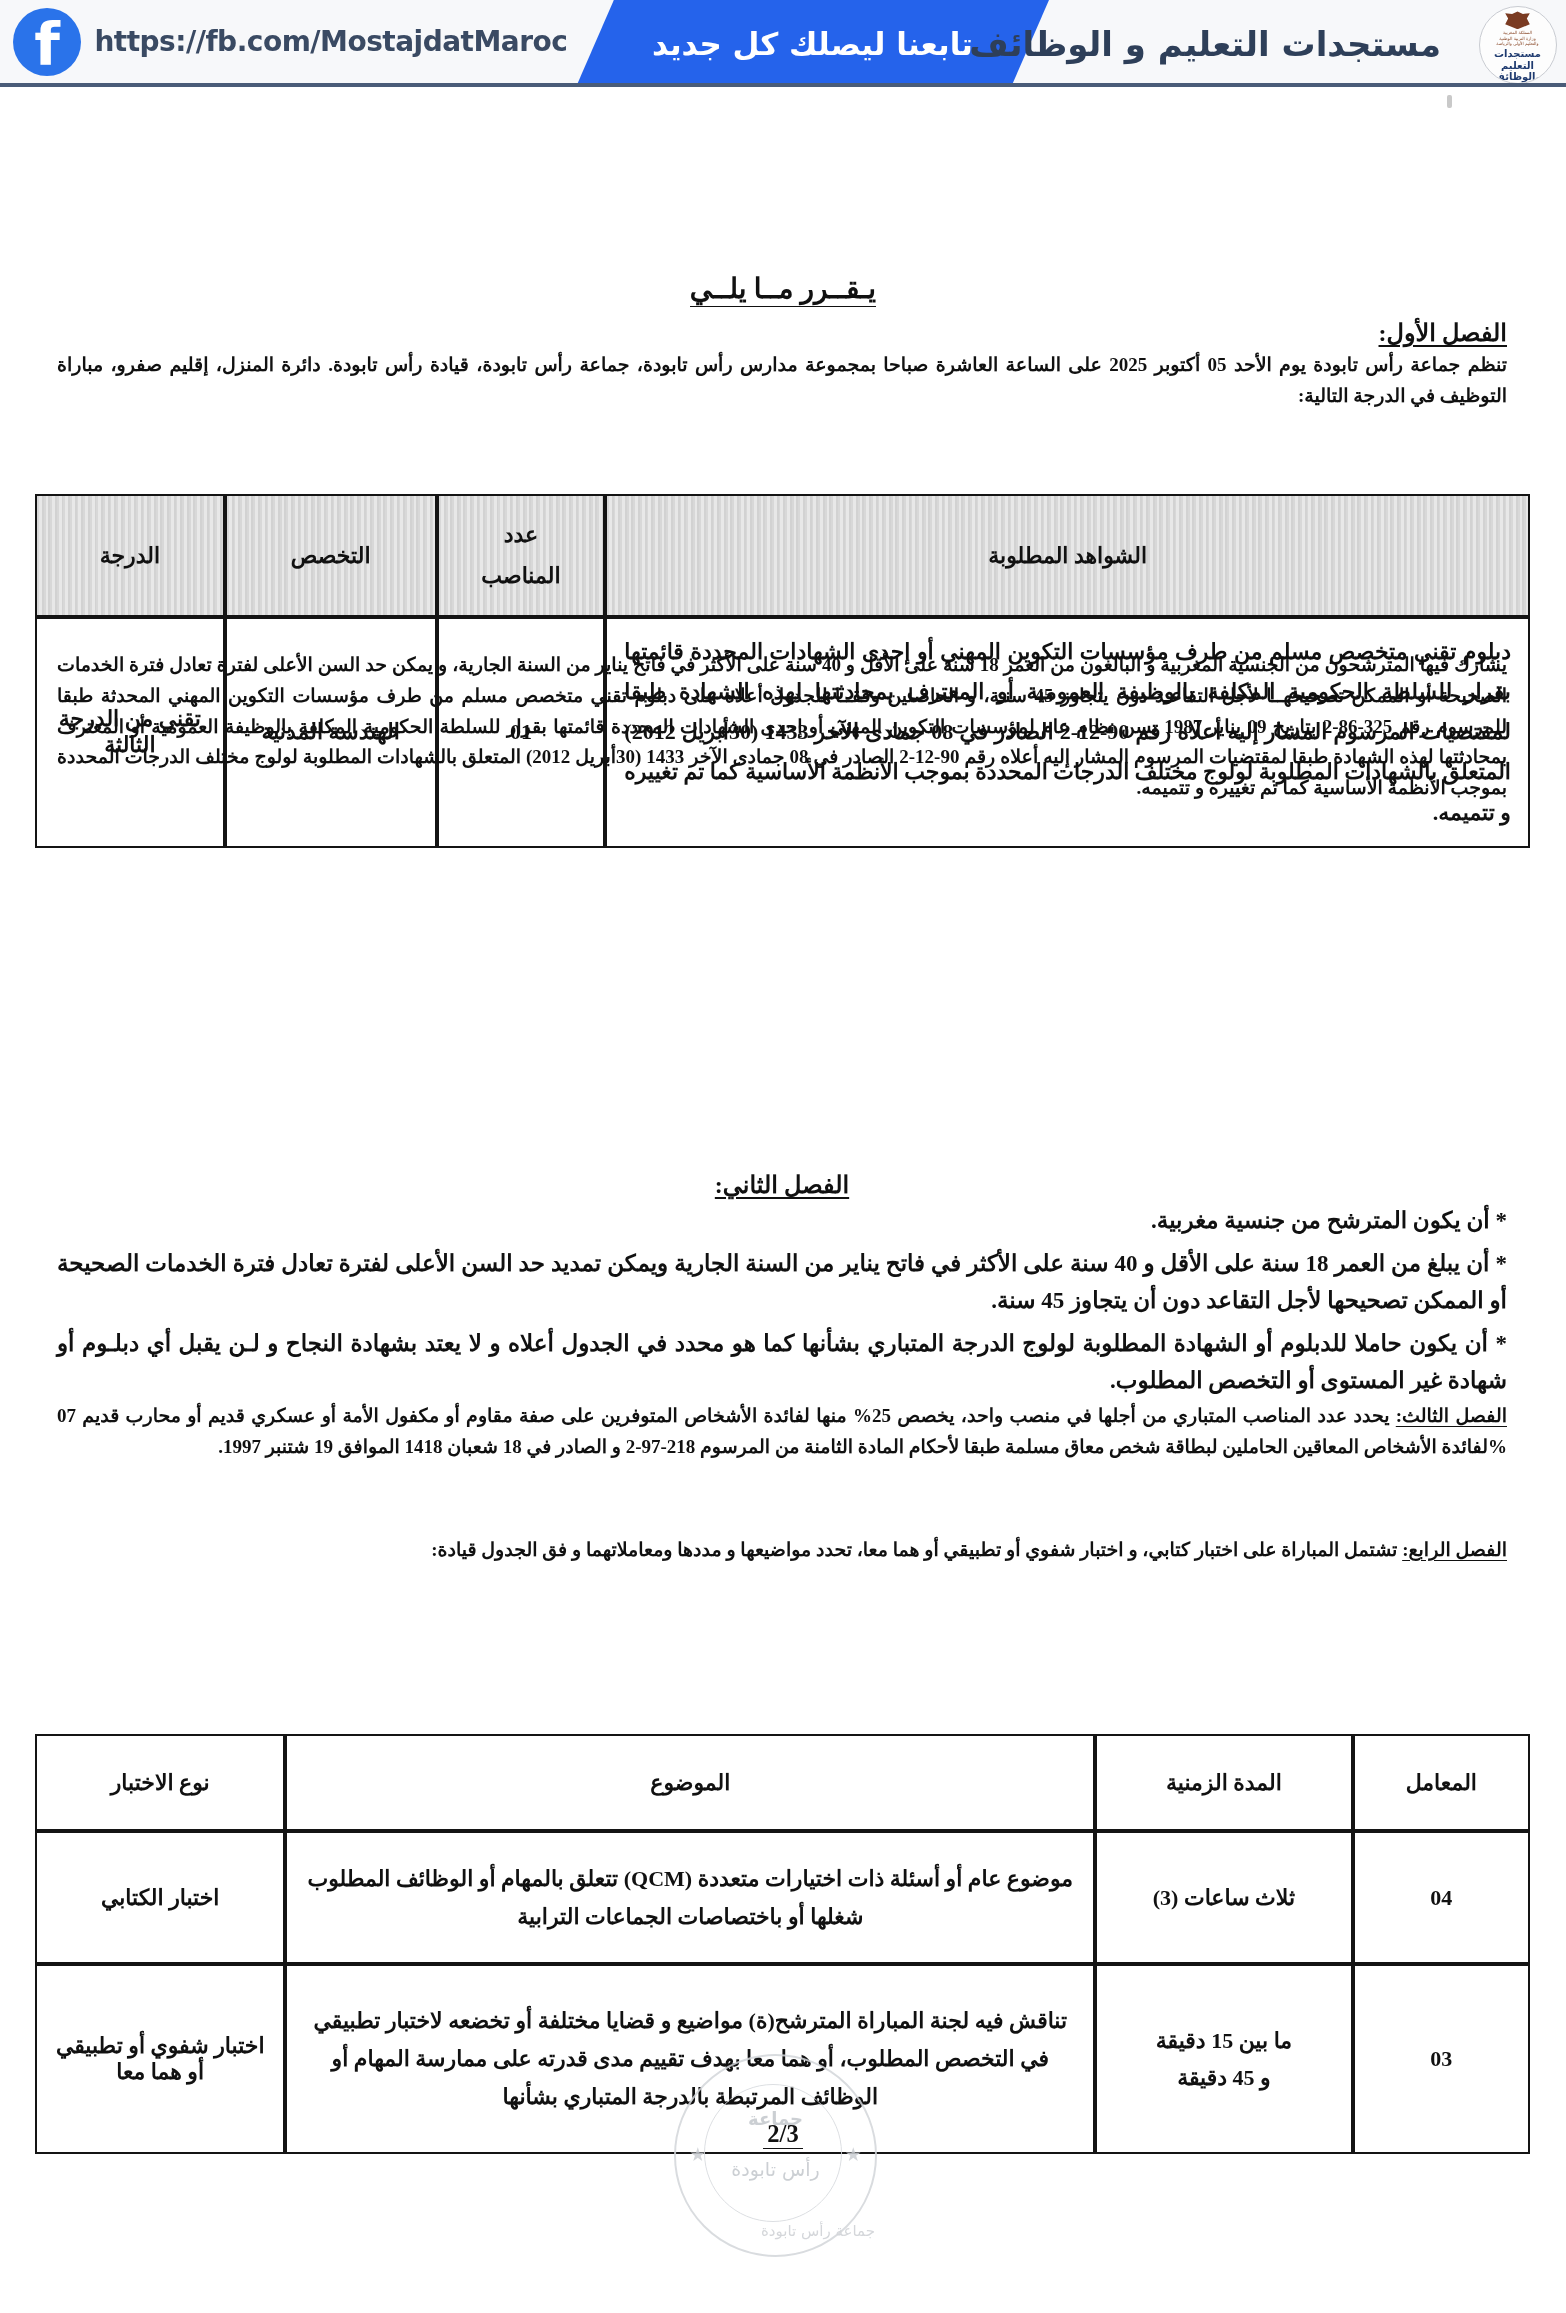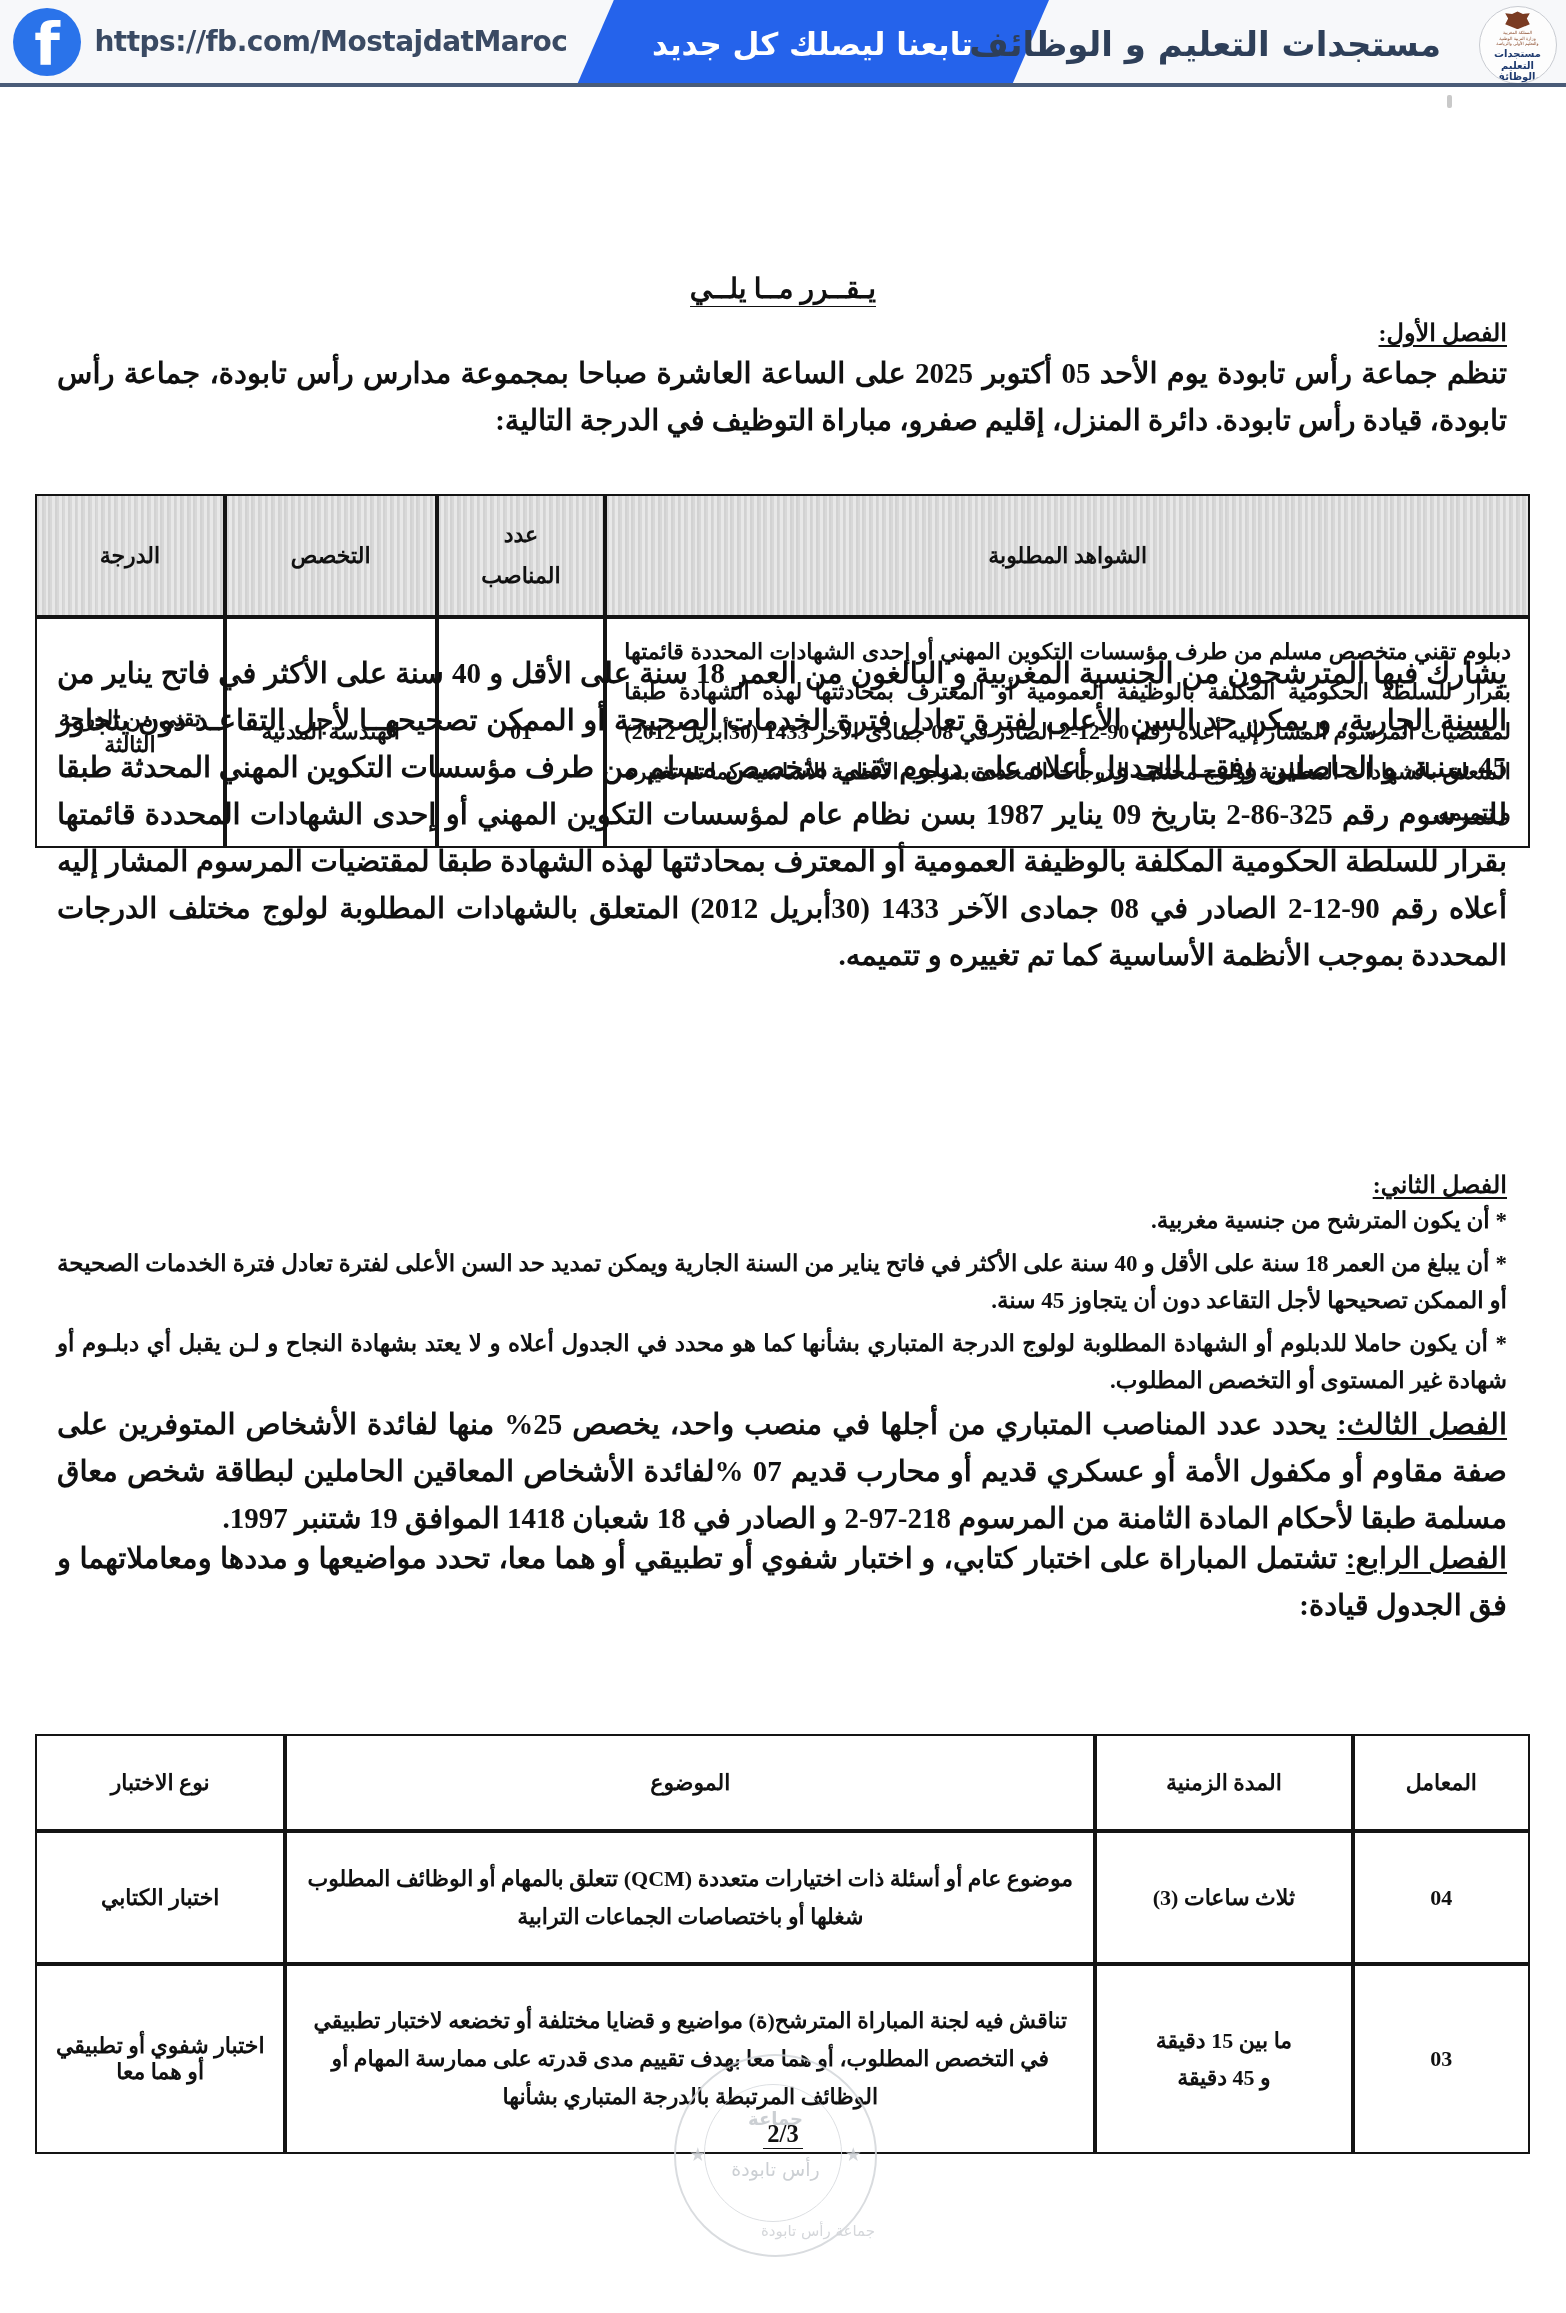--- a/index.html
+++ b/index.html
@@ -171,21 +171,21 @@
     font-weight: bold;
     letter-spacing: 3.8px;
   }
   .doc-title span {
     border-bottom: 1.9px solid #111;
     padding-bottom: 1.9px;
   }
 
   .block {
     position: absolute;
-    font-size: 29px;
+    font-size: 19px;
     line-height: 1.62;
     text-align: justify;
     font-weight: bold;
   }
   .u-head {
     text-decoration: underline;
     text-underline-offset: 3.8px;
   }
 
   
@@ -245,21 +245,21 @@
   
   #para-conditions {
     top: 563px;
     right: 59px;
     width: 1450px;
   }
   #fasl2-head {
     top: 1079px;
     right: 59px;
     width: 1450px;
-    text-align: right;
+    text-align: center;
     font-size: 24px;
   }
   .bullets {
     position: absolute;
     top: 1115px;
     right: 59px;
     width: 1450px;
     font-size: 23px;
     line-height: 1.62;
     font-weight: bold;

